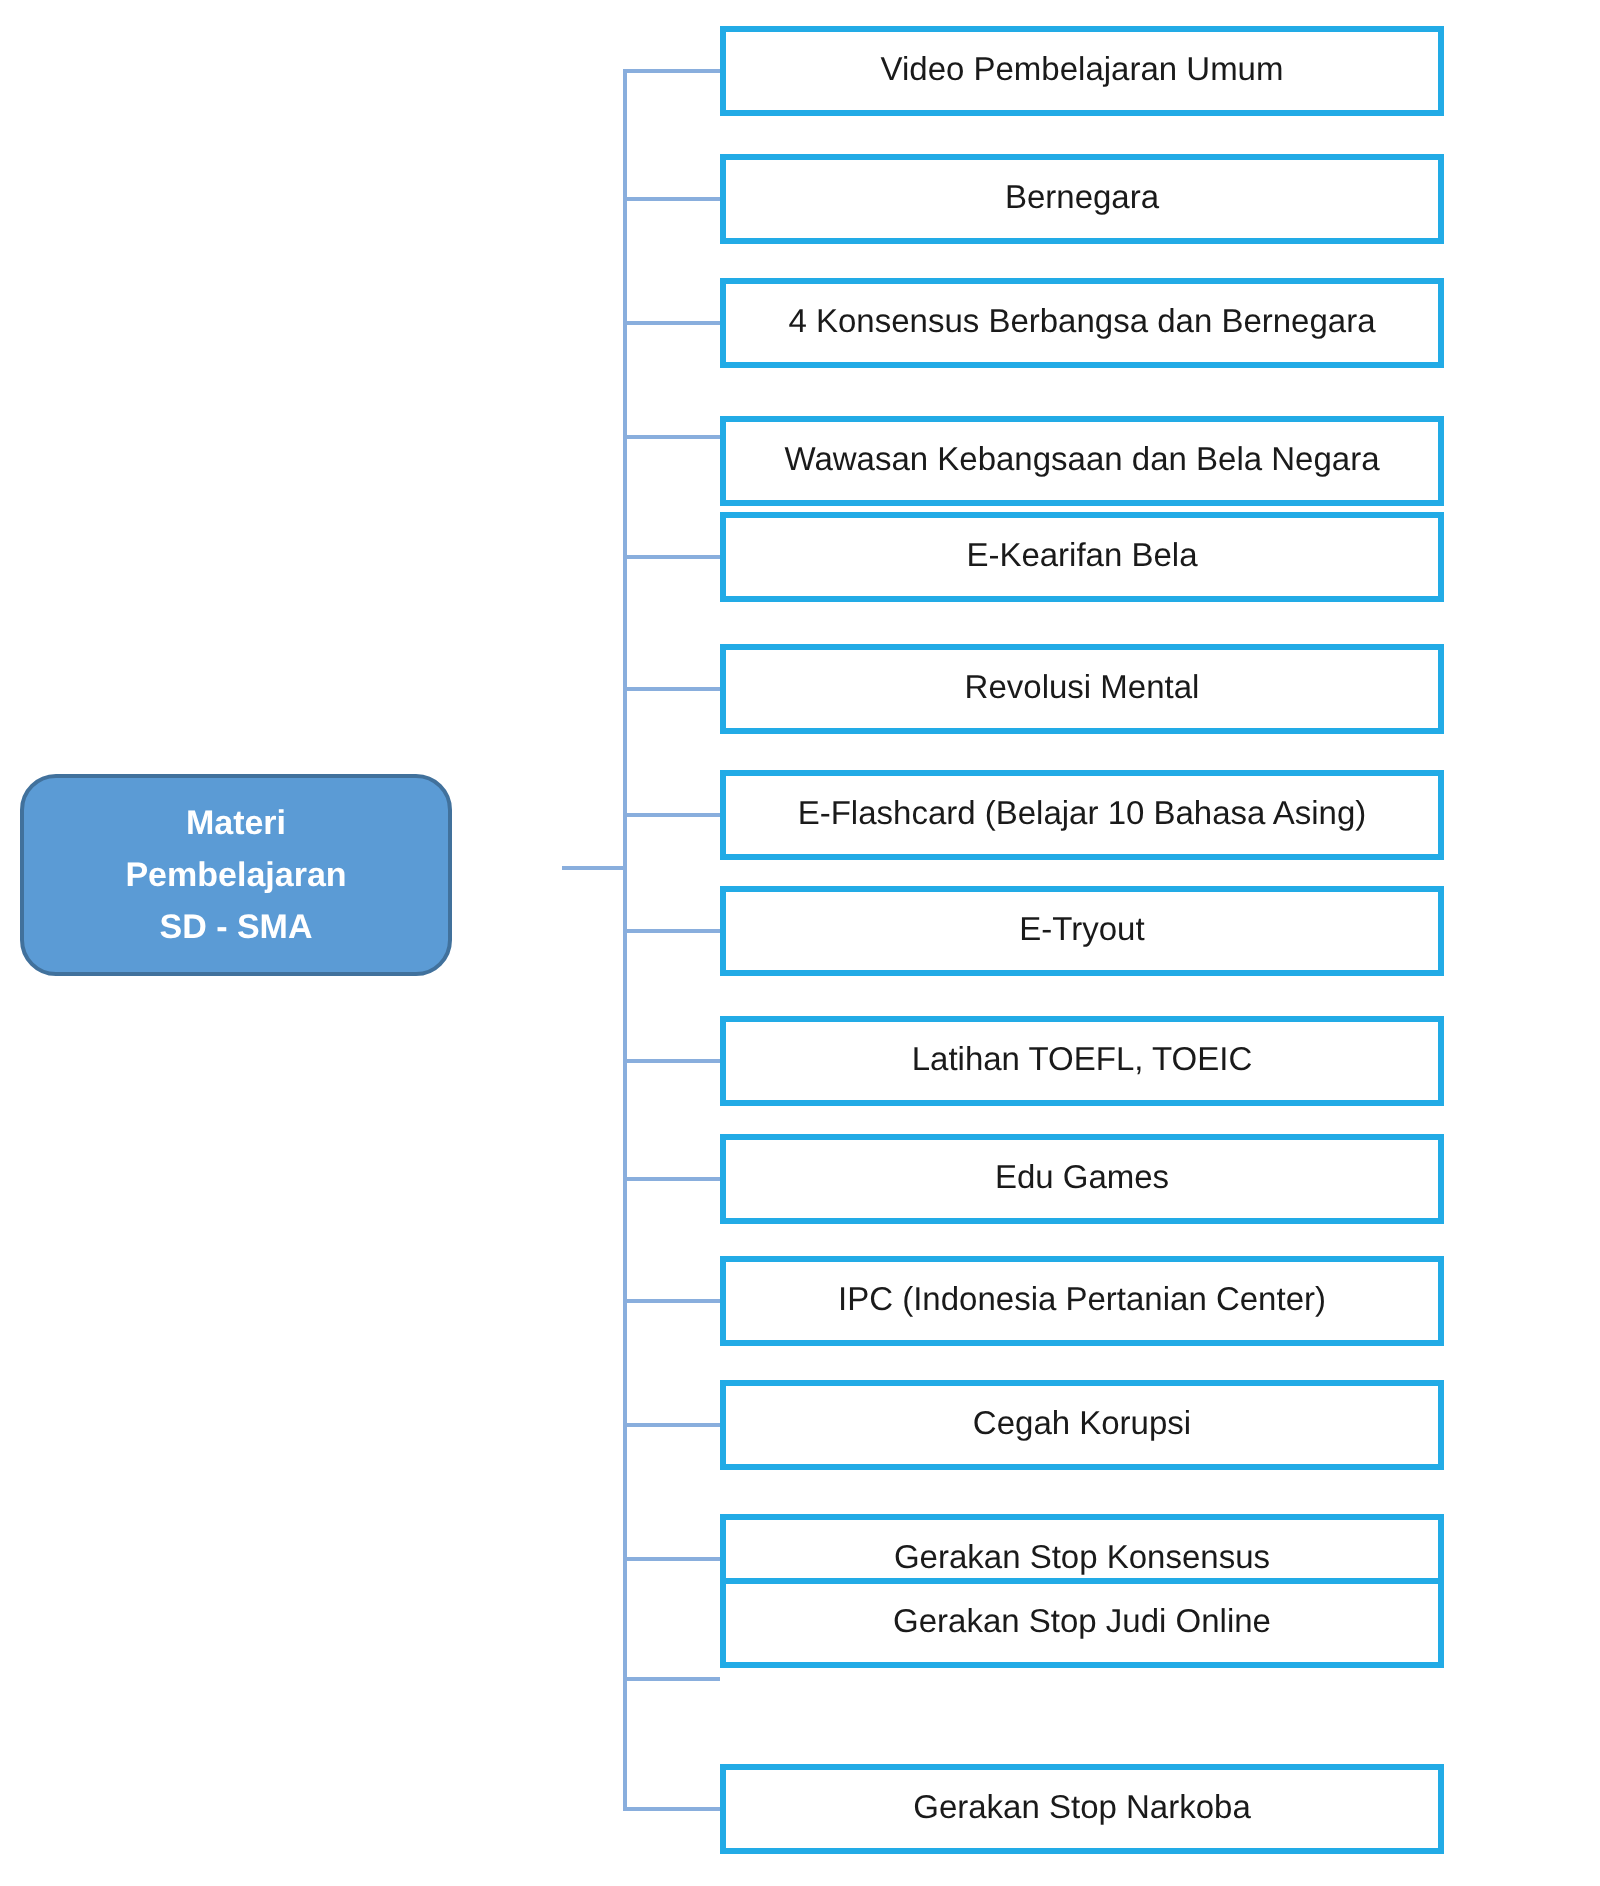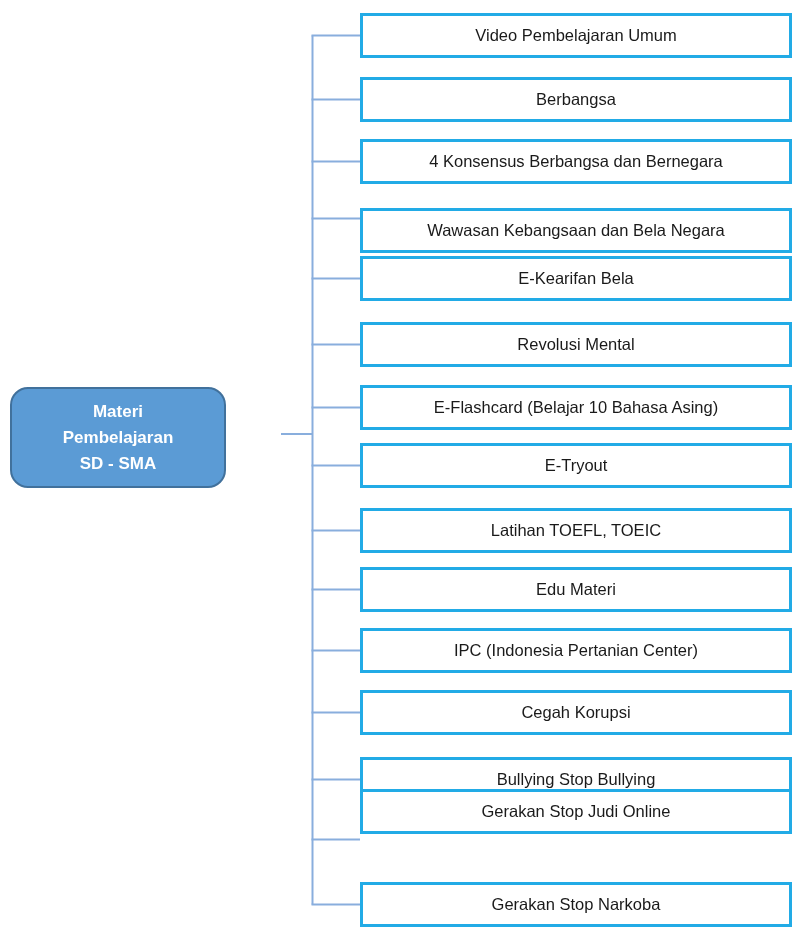--- a/index.html
+++ b/index.html
@@ -41,21 +41,21 @@
     color:var(--root-text);
     font-size:17px;
     font-weight:bold;
     line-height:26px;
     text-align:center;
     white-space:pre-line;
   }
   .child-box{
     position:absolute;
     left:360px;
-    width:432px;height:45px;
+    width:362px;height:45px;
     box-sizing:border-box;
     background:var(--child-fill);
     border:3px solid var(--child-border);
     display:flex;
     align-items:center;
     justify-content:center;
   }
   .child-label{
     color:var(--child-text);
     font-size:16.5px;
@@ -90,21 +90,21 @@
   <div class="root-box">
     <div class="root-label">Materi
 Pembelajaran
 SD - SMA</div>
   </div>
   <div id="children">
       <div class="child-box" style="top: 13px;">
         <span class="child-label">Video Pembelajaran Umum</span>
       </div>
       <div class="child-box" style="top: 77px;">
-        <span class="child-label">Berbangsa</span>
+        <span class="child-label">Bernegara</span>
       </div>
       <div class="child-box" style="top: 139px;">
         <span class="child-label">4 Konsensus Berbangsa dan Bernegara</span>
       </div>
       <div class="child-box" style="top: 208px;">
         <span class="child-label">Wawasan Kebangsaan dan Bela Negara</span>
       </div>
       <div class="child-box" style="top: 256px;">
         <span class="child-label">E-Kearifan Bela</span>
       </div>
@@ -114,30 +114,30 @@
       <div class="child-box" style="top: 385px;">
         <span class="child-label">E-Flashcard (Belajar 10 Bahasa Asing)</span>
       </div>
       <div class="child-box" style="top: 443px;">
         <span class="child-label">E-Tryout</span>
       </div>
       <div class="child-box" style="top: 508px;">
         <span class="child-label">Latihan TOEFL, TOEIC</span>
       </div>
       <div class="child-box" style="top: 567px;">
-        <span class="child-label">Edu Materi</span>
+        <span class="child-label">Edu Games</span>
       </div>
       <div class="child-box" style="top: 628px;">
         <span class="child-label">IPC (Indonesia Pertanian Center)</span>
       </div>
       <div class="child-box" style="top: 690px;">
         <span class="child-label">Cegah Korupsi</span>
       </div>
       <div class="child-box" style="top: 757px;">
-        <span class="child-label">Bullying Stop Bullying</span>
+        <span class="child-label">Gerakan Stop Konsensus</span>
       </div>
       <div class="child-box" style="top: 789px;">
         <span class="child-label">Gerakan Stop Judi Online</span>
       </div>
       <div class="child-box" style="top: 882px;">
         <span class="child-label">Gerakan Stop Narkoba</span>
       </div>
     </div>
 </div>
 

